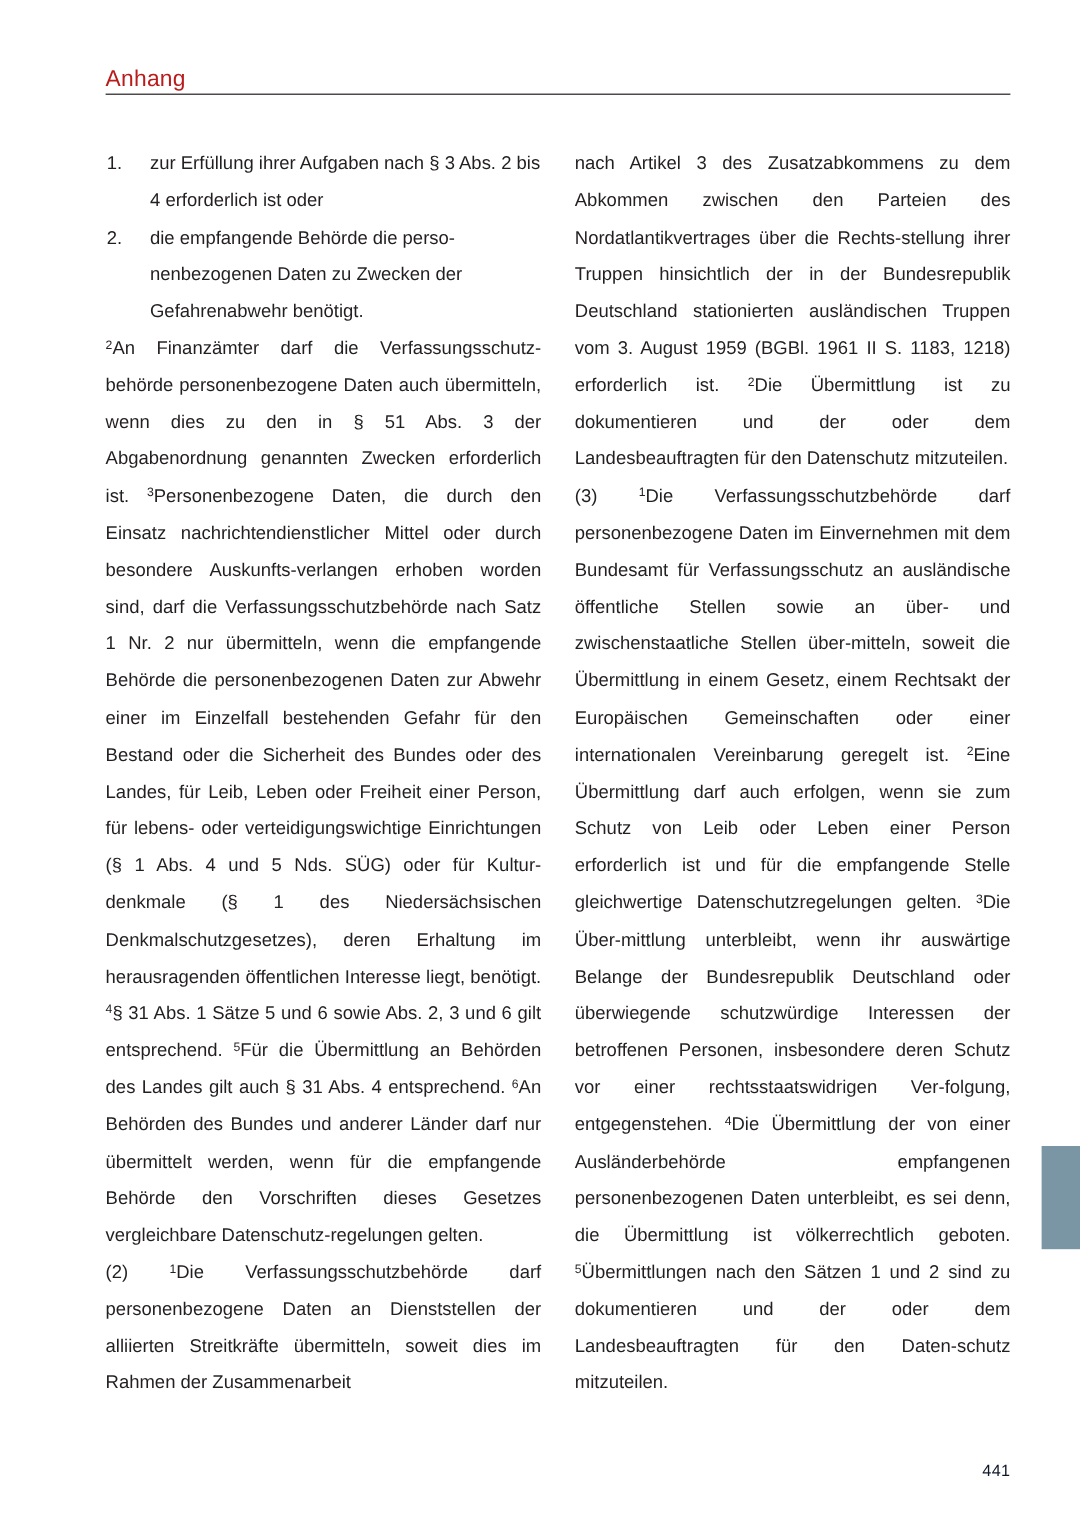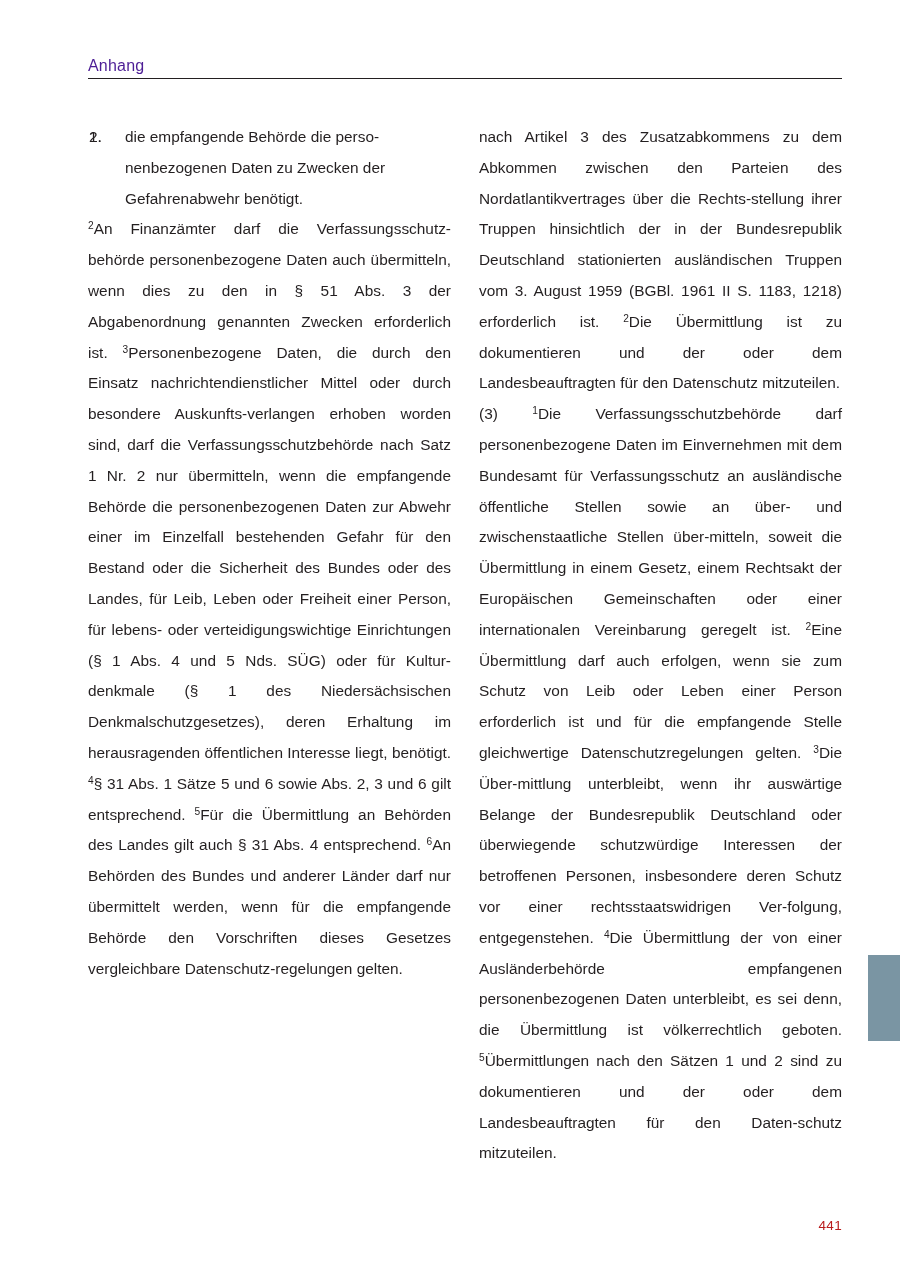--- a/index.html
+++ b/index.html
@@ -25,23 +25,23 @@
   }
 
   
   .running-head {
     position: absolute;
     left: 88px;
     top: 56px;
     width: 754px;
   }
   .running-head-text {
-    font-size: 16px;
+    font-size: 19px;
     letter-spacing: .2px;
-    color: #4c1d95;
+    color: #b91c1c;
     line-height: 1.2;
     display: block;
   }
   .head-rule {
     position: absolute;
     left: 88px;
     top: 78px;
     width: 754px;
     height: 1px;
     background: #231f20;
@@ -107,43 +107,44 @@
     width: 32px;
     height: 86px;
   }
 
   
   .folio {
     position: absolute;
     right: 58px;
     top: 1218px;
     font-size: 13.5px;
-    color: #b91c1c;
+    color: #0f172a;
     letter-spacing: .3px;
   }
 </style>
 </head>
 <body style="background: rgb(255, 255, 255); color: rgb(35, 31, 32);">
 
 <div class="page">
 
   <div class="running-head">
     <span class="running-head-text">Anhang</span>
   </div>
   <div class="head-rule" style="background: rgb(35, 31, 32);"></div>
 
   <div class="columns">
 
     <div class="col">
       <ol class="numlist">
-          <li><span class="marker">1.</span></li>
+          <li><span class="marker">1.</span><span>zur Erfüllung ihrer Aufgaben nach § 3 Abs. 2 bis 4 erforderlich ist oder</span></li>
           <li><span class="marker">2.</span><span>die empfangende Behörde die perso-nenbezogenen Daten zu Zwecken der Gefahrenabwehr benötigt.</span></li>
         </ol>
       <div>
           <p><sup class="sn">2</sup><span>An Finanzämter darf die Verfassungsschutz-behörde personenbezogene Daten auch übermitteln, wenn dies zu den in § 51 Abs. 3 der Abgabenordnung genannten Zwecken erforderlich ist. </span><sup class="sn">3</sup><span>Personenbezogene Daten, die durch den Einsatz nachrichtendienstlicher Mittel oder durch besondere Auskunfts-verlangen erhoben worden sind, darf die Verfassungsschutzbehörde nach Satz 1 Nr. 2 nur übermitteln, wenn die empfangende Behörde die personenbezogenen Daten zur Abwehr einer im Einzelfall bestehenden Gefahr für den Bestand oder die Sicherheit des Bundes oder des Landes, für Leib, Leben oder Freiheit einer Person, für lebens- oder verteidigungswichtige Einrichtungen (§ 1 Abs. 4 und 5 Nds. SÜG) oder für Kultur-denkmale (§ 1 des Niedersächsischen Denkmalschutzgesetzes), deren Erhaltung im herausragenden öffentlichen Interesse liegt, benötigt. </span><sup class="sn">4</sup><span>§ 31 Abs. 1 Sätze 5 und 6 sowie Abs. 2, 3 und 6 gilt entsprechend. </span><sup class="sn">5</sup><span>Für die Übermittlung an Behörden des Landes gilt auch § 31 Abs. 4 entsprechend. </span><sup class="sn">6</sup><span>An Behörden des Bundes und anderer Länder darf nur übermittelt werden, wenn für die empfangende Behörde den Vorschriften dieses Gesetzes vergleichbare Datenschutz-regelungen gelten.</span></p>
+          <p><span>(2) </span><sup class="sn">1</sup><span>Die Verfassungsschutzbehörde darf personenbezogene Daten an Dienststellen der alliierten Streitkräfte übermitteln, soweit dies im Rahmen der Zusammenarbeit</span></p>
         </div>
     </div>
 
     <div class="col">
       <div>
           <p><span>nach Artikel 3 des Zusatzabkommens zu dem Abkommen zwischen den Parteien des Nordatlantikvertrages über die Rechts-stellung ihrer Truppen hinsichtlich der in der Bundesrepublik Deutschland stationierten ausländischen Truppen vom 3. August 1959 (BGBl. 1961 II S. 1183, 1218) erforderlich ist. </span><sup class="sn">2</sup><span>Die Übermittlung ist zu dokumentieren und der oder dem Landesbeauftragten für den Datenschutz mitzuteilen.</span></p>
           <p><span>(3) </span><sup class="sn">1</sup><span>Die Verfassungsschutzbehörde darf personenbezogene Daten im Einvernehmen mit dem Bundesamt für Verfassungsschutz an ausländische öffentliche Stellen sowie an über- und zwischenstaatliche Stellen über-mitteln, soweit die Übermittlung in einem Gesetz, einem Rechtsakt der Europäischen Gemeinschaften oder einer internationalen Vereinbarung geregelt ist. </span><sup class="sn">2</sup><span>Eine Übermittlung darf auch erfolgen, wenn sie zum Schutz von Leib oder Leben einer Person erforderlich ist und für die empfangende Stelle gleichwertige Datenschutzregelungen gelten. </span><sup class="sn">3</sup><span>Die Über-mittlung unterbleibt, wenn ihr auswärtige Belange der Bundesrepublik Deutschland oder überwiegende schutzwürdige Interessen der betroffenen Personen, insbesondere deren Schutz vor einer rechtsstaatswidrigen Ver-folgung, entgegenstehen. </span><sup class="sn">4</sup><span>Die Übermittlung der von einer Ausländerbehörde empfangenen personenbezogenen Daten unterbleibt, es sei denn, die Übermittlung ist völkerrechtlich geboten. </span><sup class="sn">5</sup><span>Übermittlungen nach den Sätzen 1 und 2 sind zu dokumentieren und der oder dem Landesbeauftragten für den Daten-schutz mitzuteilen.</span></p>
         </div>
     </div>
 

